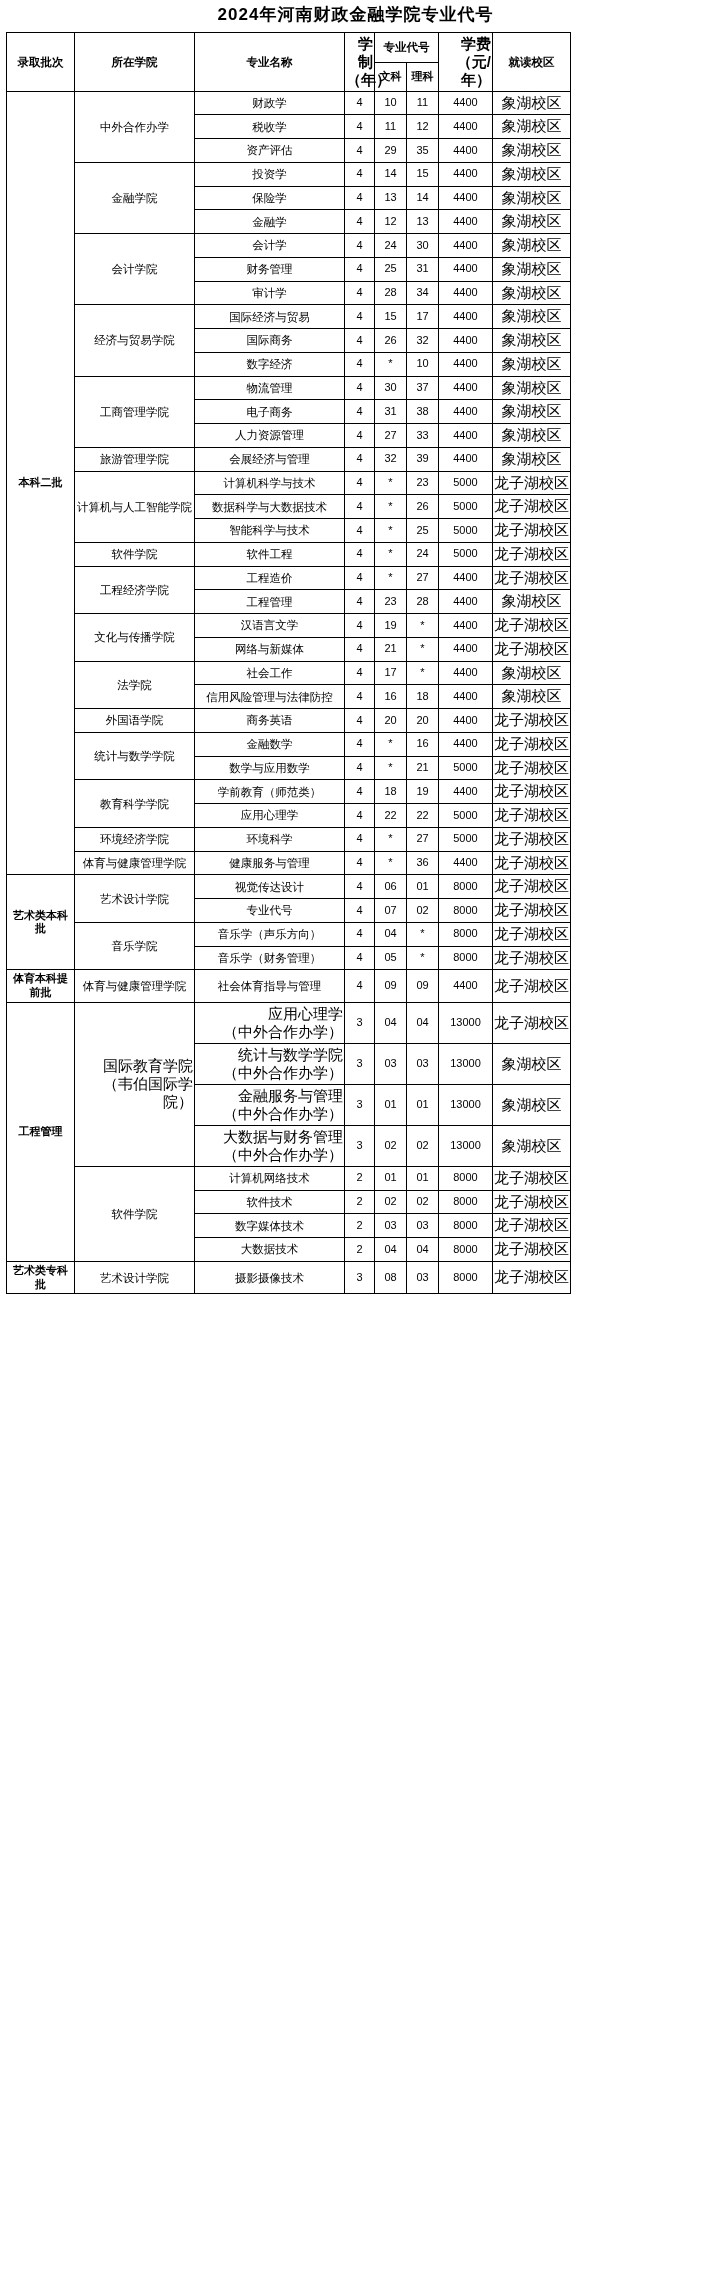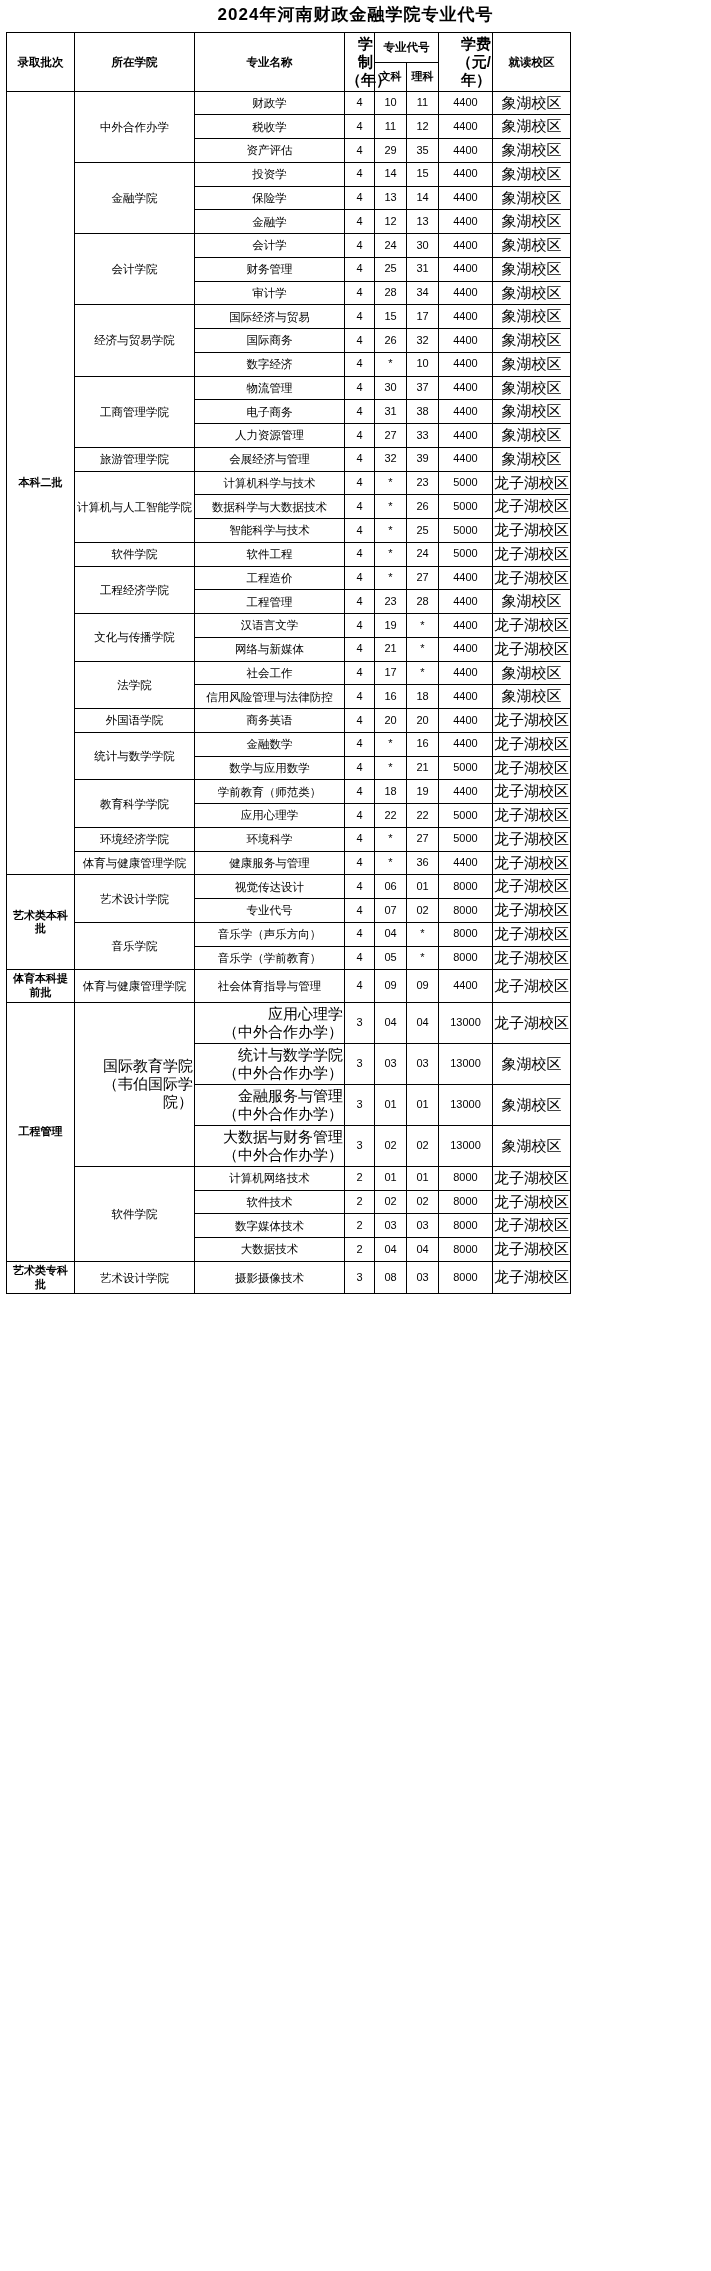--- a/index.html
+++ b/index.html
@@ -387,21 +387,21 @@
         <tr>
           <td class="college" rowspan="2">音乐学院</td>
           <td class="major">音乐学（声乐方向）</td>
           <td>4</td>
           <td>04</td>
           <td>*</td>
           <td>8000</td>
           <td class="campus">龙子湖校区</td>
         </tr>
         <tr>
-          <td class="major">音乐学（学前教育）</td>
+          <td class="major">音乐学（财务管理）</td>
           <td>4</td>
           <td>05</td>
           <td>*</td>
           <td>8000</td>
           <td class="campus">龙子湖校区</td>
         </tr>
         <tr>
           <td class="batch" rowspan="1">体育本科提前批</td>
           <td class="college" rowspan="1">体育与健康管理学院</td>
           <td class="major">社会体育指导与管理</td>

